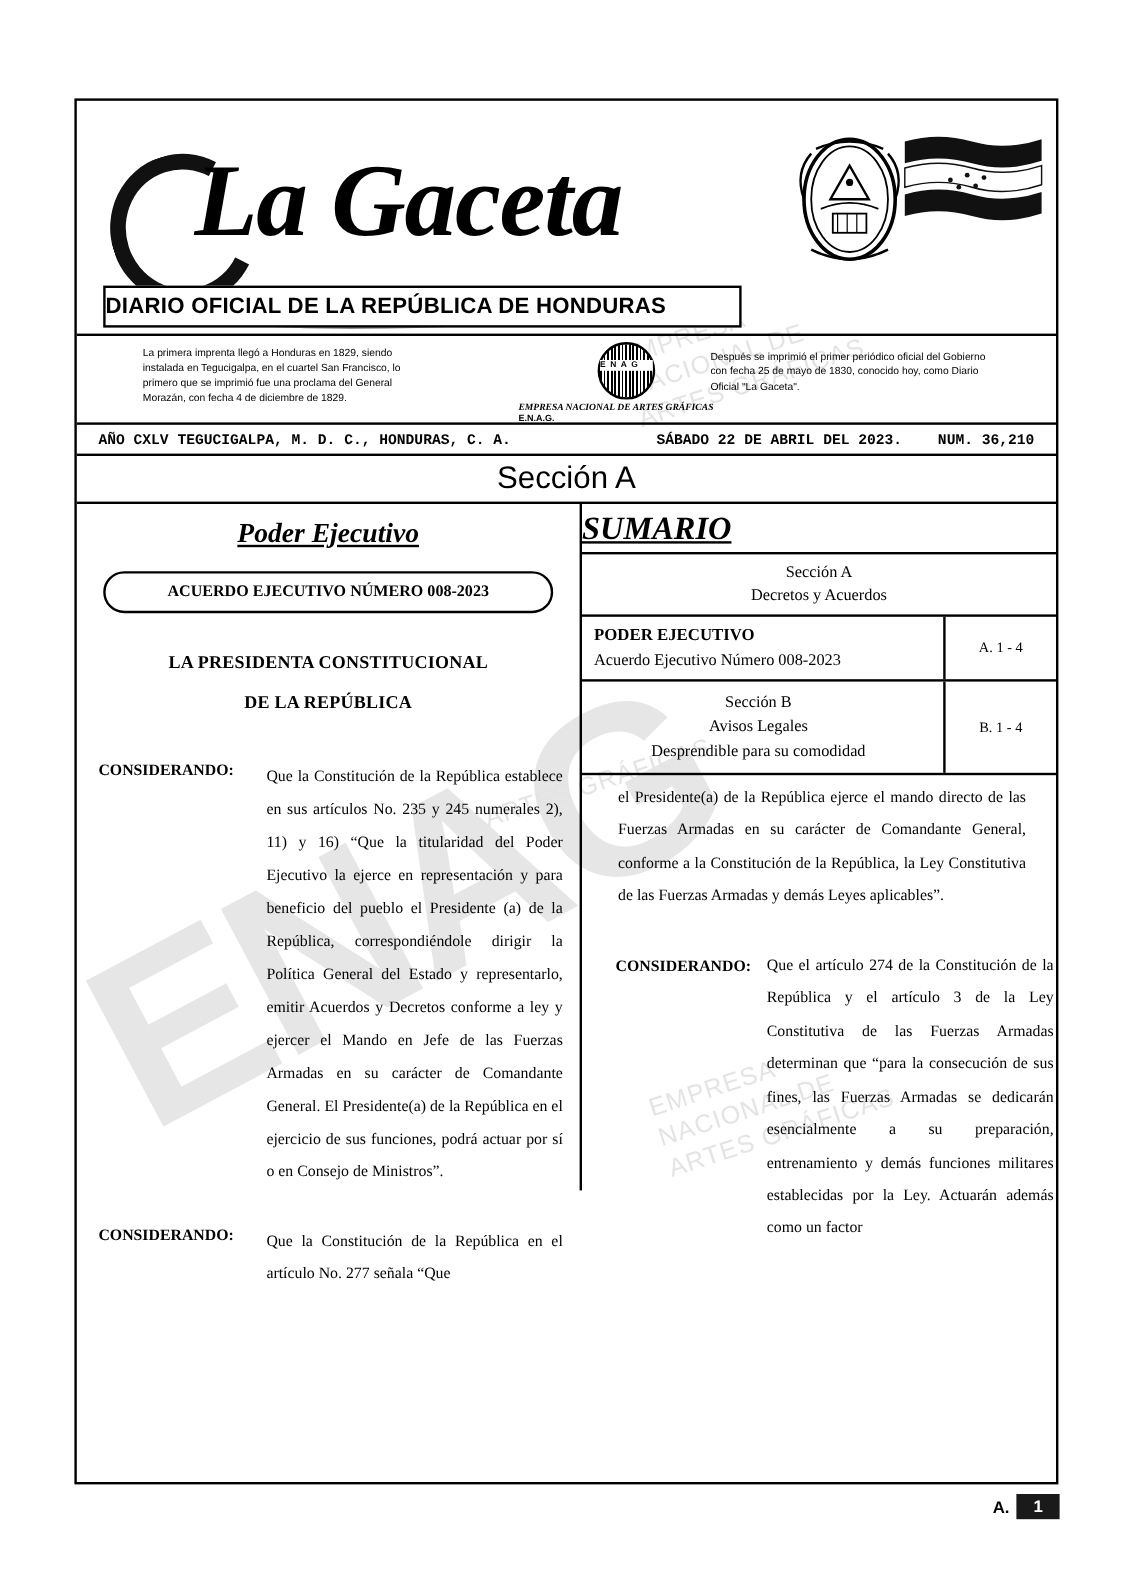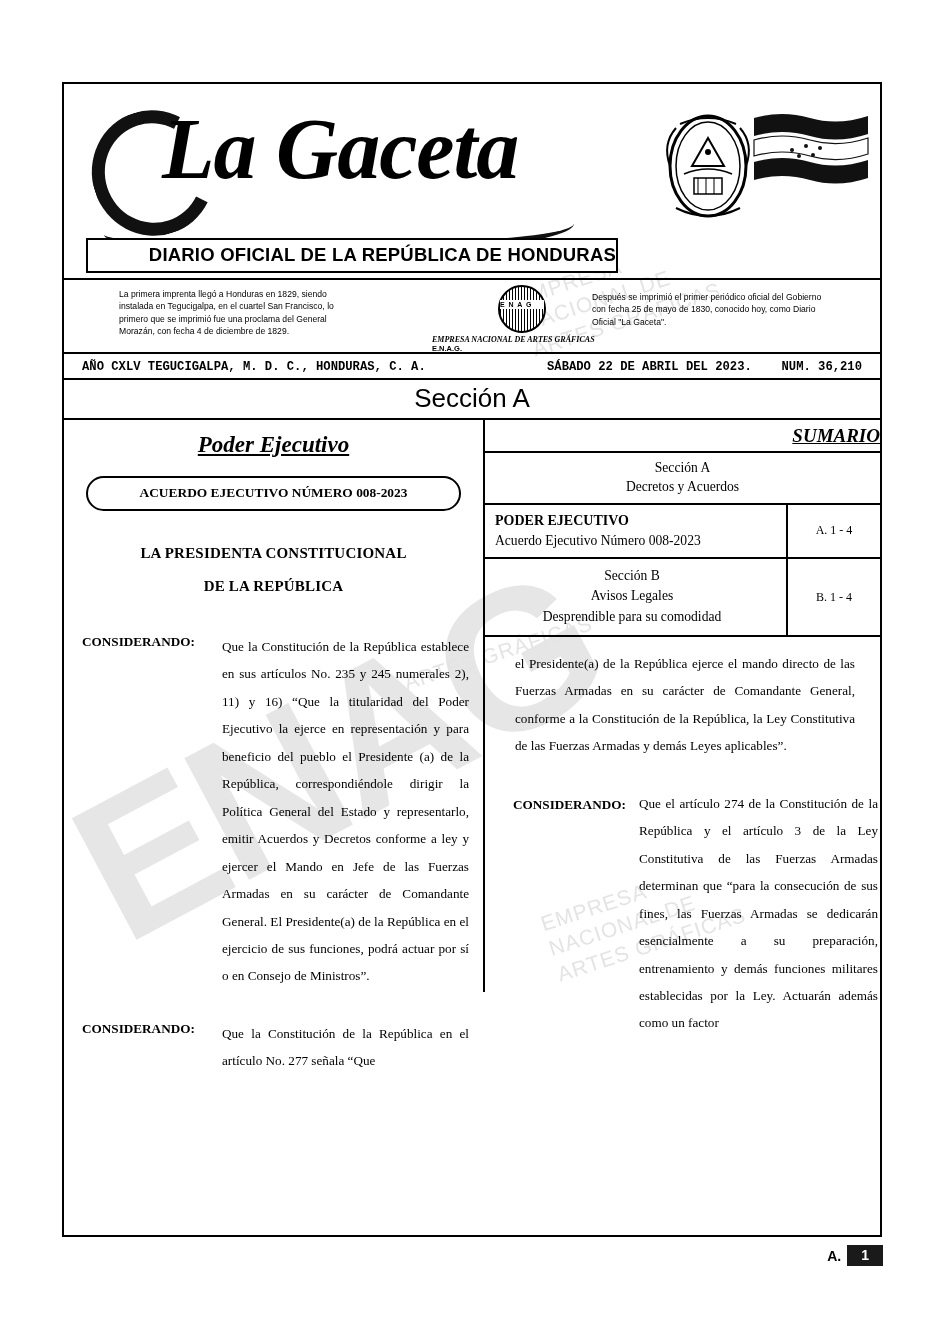--- a/index.html
+++ b/index.html
@@ -69,21 +69,21 @@
   
   .masthead {
     position: relative;
     height: 196px;
     border-bottom: 2px solid #000;
     box-sizing: border-box;
   }
   .logo-wrap {
     position: absolute;
     left: 22px;
-    top: 14px;
+    top: 32px;
     width: 500px;
     height: 130px;
   }
   .logo-c {
     position: absolute;
     left: 6px;
     top: 12px;
     width: 96px;
     height: 100px;
     border: 13px solid #111;
@@ -117,21 +117,21 @@
     height: 44px;
     border-bottom: 10px solid #111;
     border-radius: 0 0 60% 40%;
   }
   .official-line {
     position: absolute;
     left: 22px;
     top: 154px;
     width: 528px;
     border: 2px solid #000;
-    text-align: right;
+    text-align: left;
     font-family: "Liberation Sans", sans-serif;
     font-weight: bold;
     font-size: 18.5px;
     letter-spacing: 0.2px;
     padding: 4px 0 5px 0;
     background: #fff;
   }
 
   .crest {
     position: absolute;
@@ -315,25 +315,25 @@
   }
   .consid-text p { margin: 0; }
 
   
   .sumario-box {
     position: absolute;
     left: 0; top: 0;
     width: 395px;
   }
   .sum-title {
-    text-align: right;
+    text-align: left;
     font-family: "Liberation Serif", serif;
     font-weight: bold;
     font-style: italic;
-    font-size: 19px;
+    font-size: 27px;
     padding: 5px 0 4px 0;
     text-decoration: underline;
     border-bottom: 2px solid #000;
   }
   .sum-row {
     border-bottom: 2px solid #000;
     text-align: center;
     font-family: "Liberation Serif", serif;
     font-size: 13.6px;
     padding: 5px 0 6px 0;

